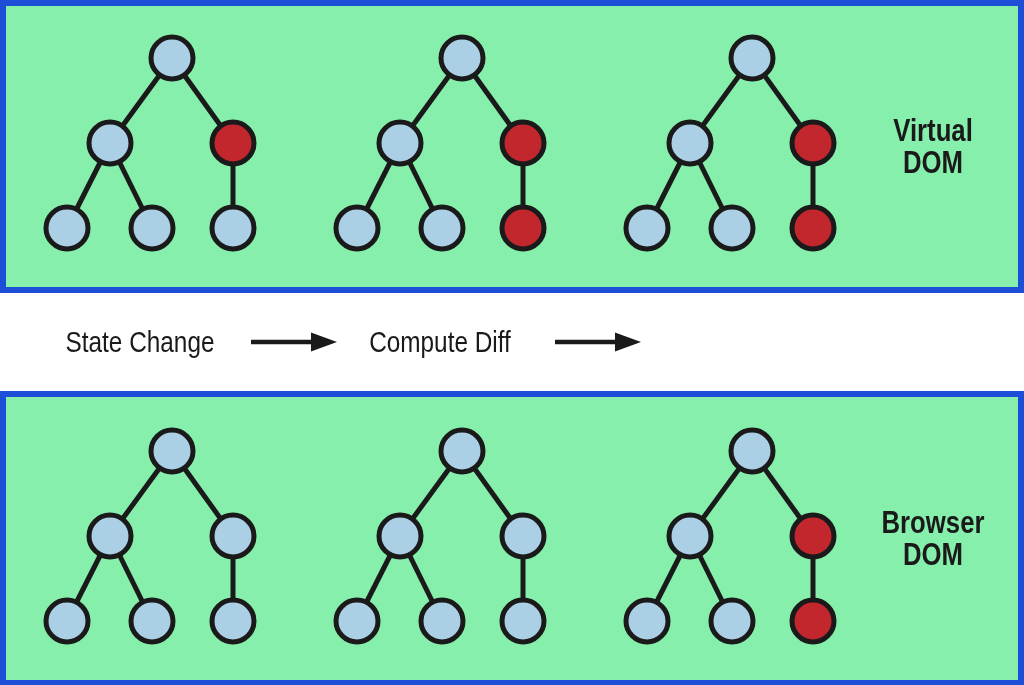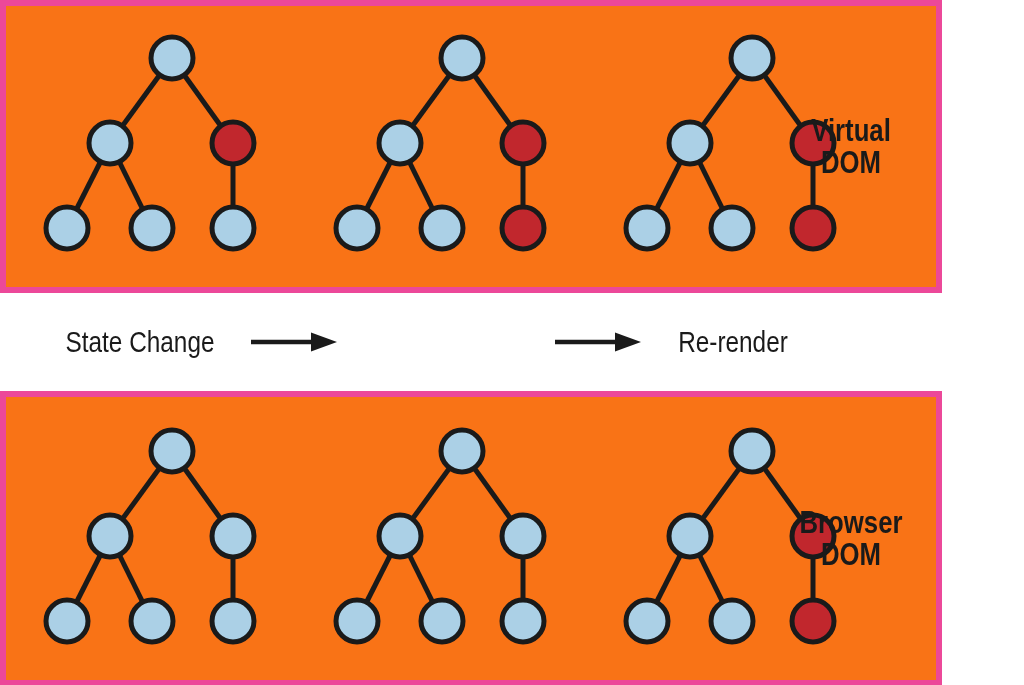--- a/index.html
+++ b/index.html
@@ -8,24 +8,24 @@
     width: 1024px;
     height: 685px;
     background: #ffffff;
     font-family: "Liberation Sans", sans-serif;
     color: #1a1a1a;
     overflow: hidden;
   }
   .panel {
     position: absolute;
     left: 0;
-    width: 942px;
+    width: 1024px;
     box-sizing: border-box;
-    border: 6px solid #ec4899;
-    background: #f97316;
+    border: 6px solid #1d4ed8;
+    background: #86efac;
   }
   .panel-top { top: 0; height: 293px; }
   .panel-bottom { top: 391px; height: 295px; }
 
   .tree {
     position: absolute;
     overflow: visible;
   }
   .t0 { left: 37px; }
   .t1 { left: 327px; }
@@ -122,25 +122,25 @@
       </svg>
     <div class="panel-label">Virtual DOM</div>
   </section>
 
   <div class="flow">
     <span class="flow-item step s0"><span class="cond">State Change</span></span>
     <svg class="flow-item arrow a0" width="88" height="22" viewBox="0 0 88 22">
       <line x1="2" y1="11" x2="64" y2="11" stroke="#1a1a1a" stroke-width="4.5"></line>
       <polygon points="62,1.5 88,11 62,20.5" fill="#1a1a1a"></polygon>
     </svg>
+    <span class="flow-item step s1"><span class="cond">Compute Diff</span></span>
     <svg class="flow-item arrow a1" width="88" height="22" viewBox="0 0 88 22">
       <line x1="2" y1="11" x2="64" y2="11" stroke="#1a1a1a" stroke-width="4.5"></line>
       <polygon points="62,1.5 88,11 62,20.5" fill="#1a1a1a"></polygon>
     </svg>
-    <span class="flow-item step s2"><span class="cond">Re-render</span></span>
   </div>
 
   <section class="panel panel-bottom">
     <svg class="tree t0" width="215" height="222" viewBox="0 0 215 222">
         <line x1="129" y1="25" x2="67" y2="110" stroke="#1a1a1a" stroke-width="5"></line>
         <line x1="129" y1="25" x2="190" y2="110" stroke="#1a1a1a" stroke-width="5"></line>
         <line x1="67" y1="110" x2="24" y2="195" stroke="#1a1a1a" stroke-width="5"></line>
         <line x1="67" y1="110" x2="109" y2="195" stroke="#1a1a1a" stroke-width="5"></line>
         <line x1="190" y1="110" x2="190" y2="195" stroke="#1a1a1a" stroke-width="5"></line>
         <circle cx="129" cy="25" r="21" fill="#abd0e6" stroke="#1a1a1a" stroke-width="5"></circle>

